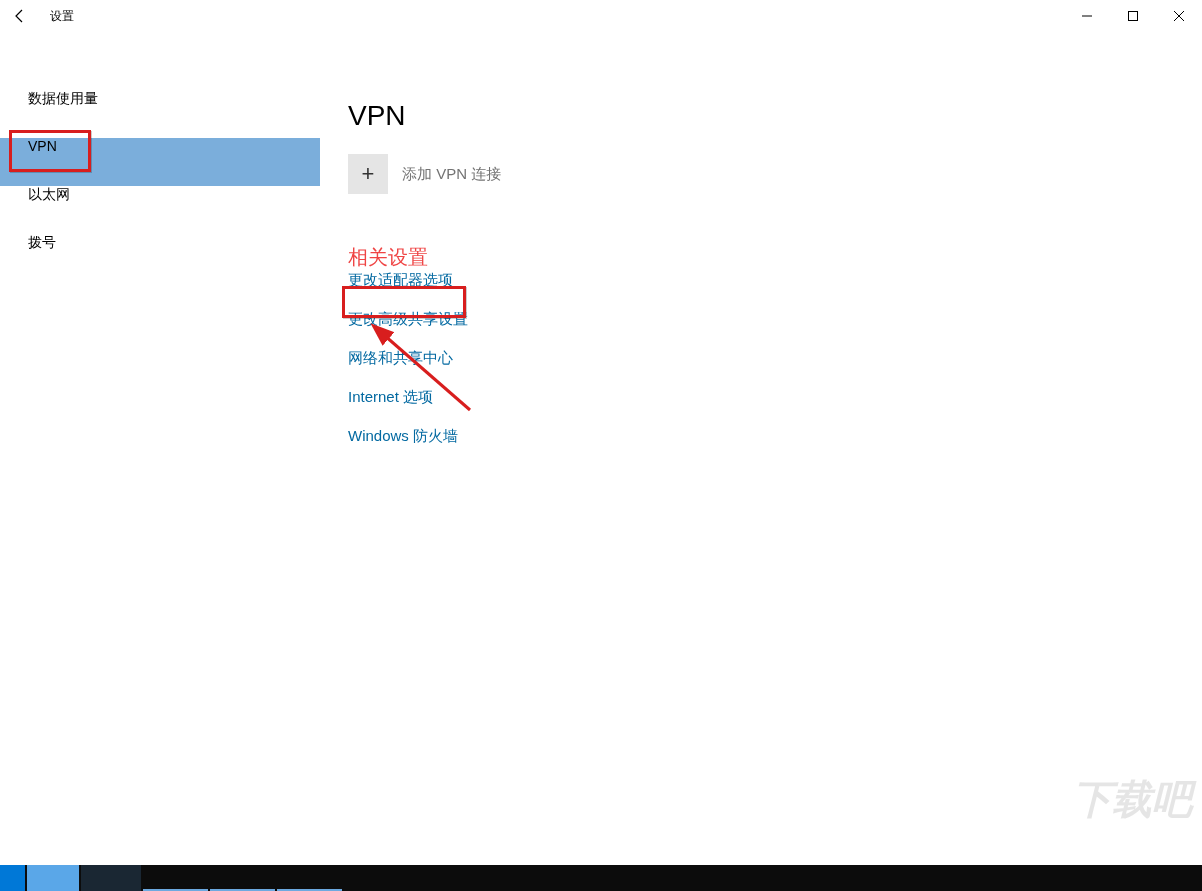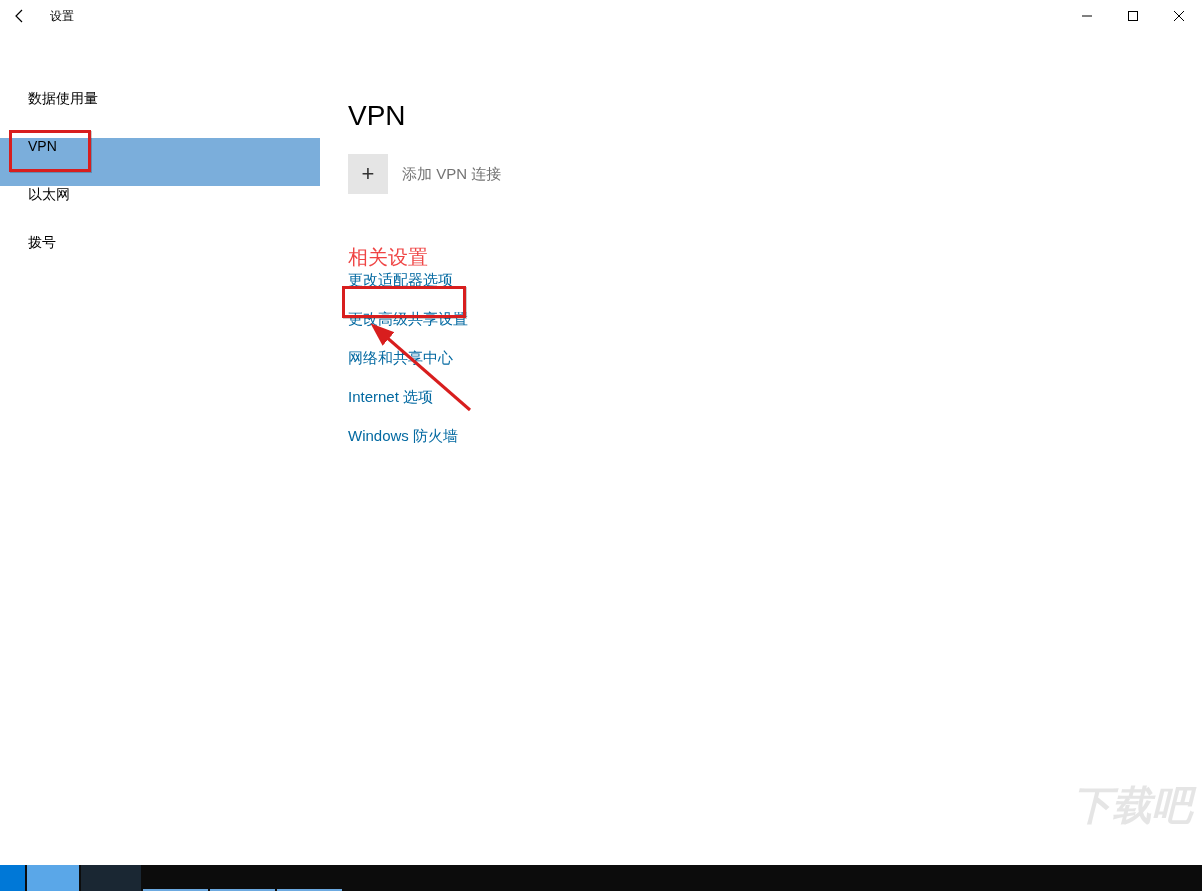--- a/index.html
+++ b/index.html
@@ -44,21 +44,21 @@
   
   .arrow-annotation { position: absolute; left: 370px; top: 315px; z-index: 9; pointer-events: none; }
   
   .taskbar { position: absolute; bottom: 0; left: 0; width: 100%; height: 26px; background: #0c0c0c; display: flex; align-items: flex-end; }
   .tb-item { height: 26px; margin-right: 2px; }
   .tb-blue { background: #0078d7; width: 25px; }
   .tb-light { background: #5aa7e8; width: 52px; }
   .tb-dark { background: #1a2733; width: 60px; }
   .tb-underline { border-bottom: 2px solid #6ca9e0; background: transparent; width: 65px; }
   
-  .watermark { position: absolute; right: 10px; bottom: 32px; opacity: 0.12; font-size: 40px; font-style: italic; font-weight: bold; color: #333; pointer-events: none; font-family: serif; }
+  .watermark { position: absolute; right: 10px; bottom: 38px; opacity: 0.12; font-size: 40px; font-style: italic; font-weight: bold; color: #333; pointer-events: none; font-family: serif; }
 </style>
 </head>
 <body>
 
 <div class="window">
 
   <div class="titlebar">
     <div class="titlebar-left">
       <div class="back-btn">
         <svg viewBox="0 0 16 16" width="16" height="16">

